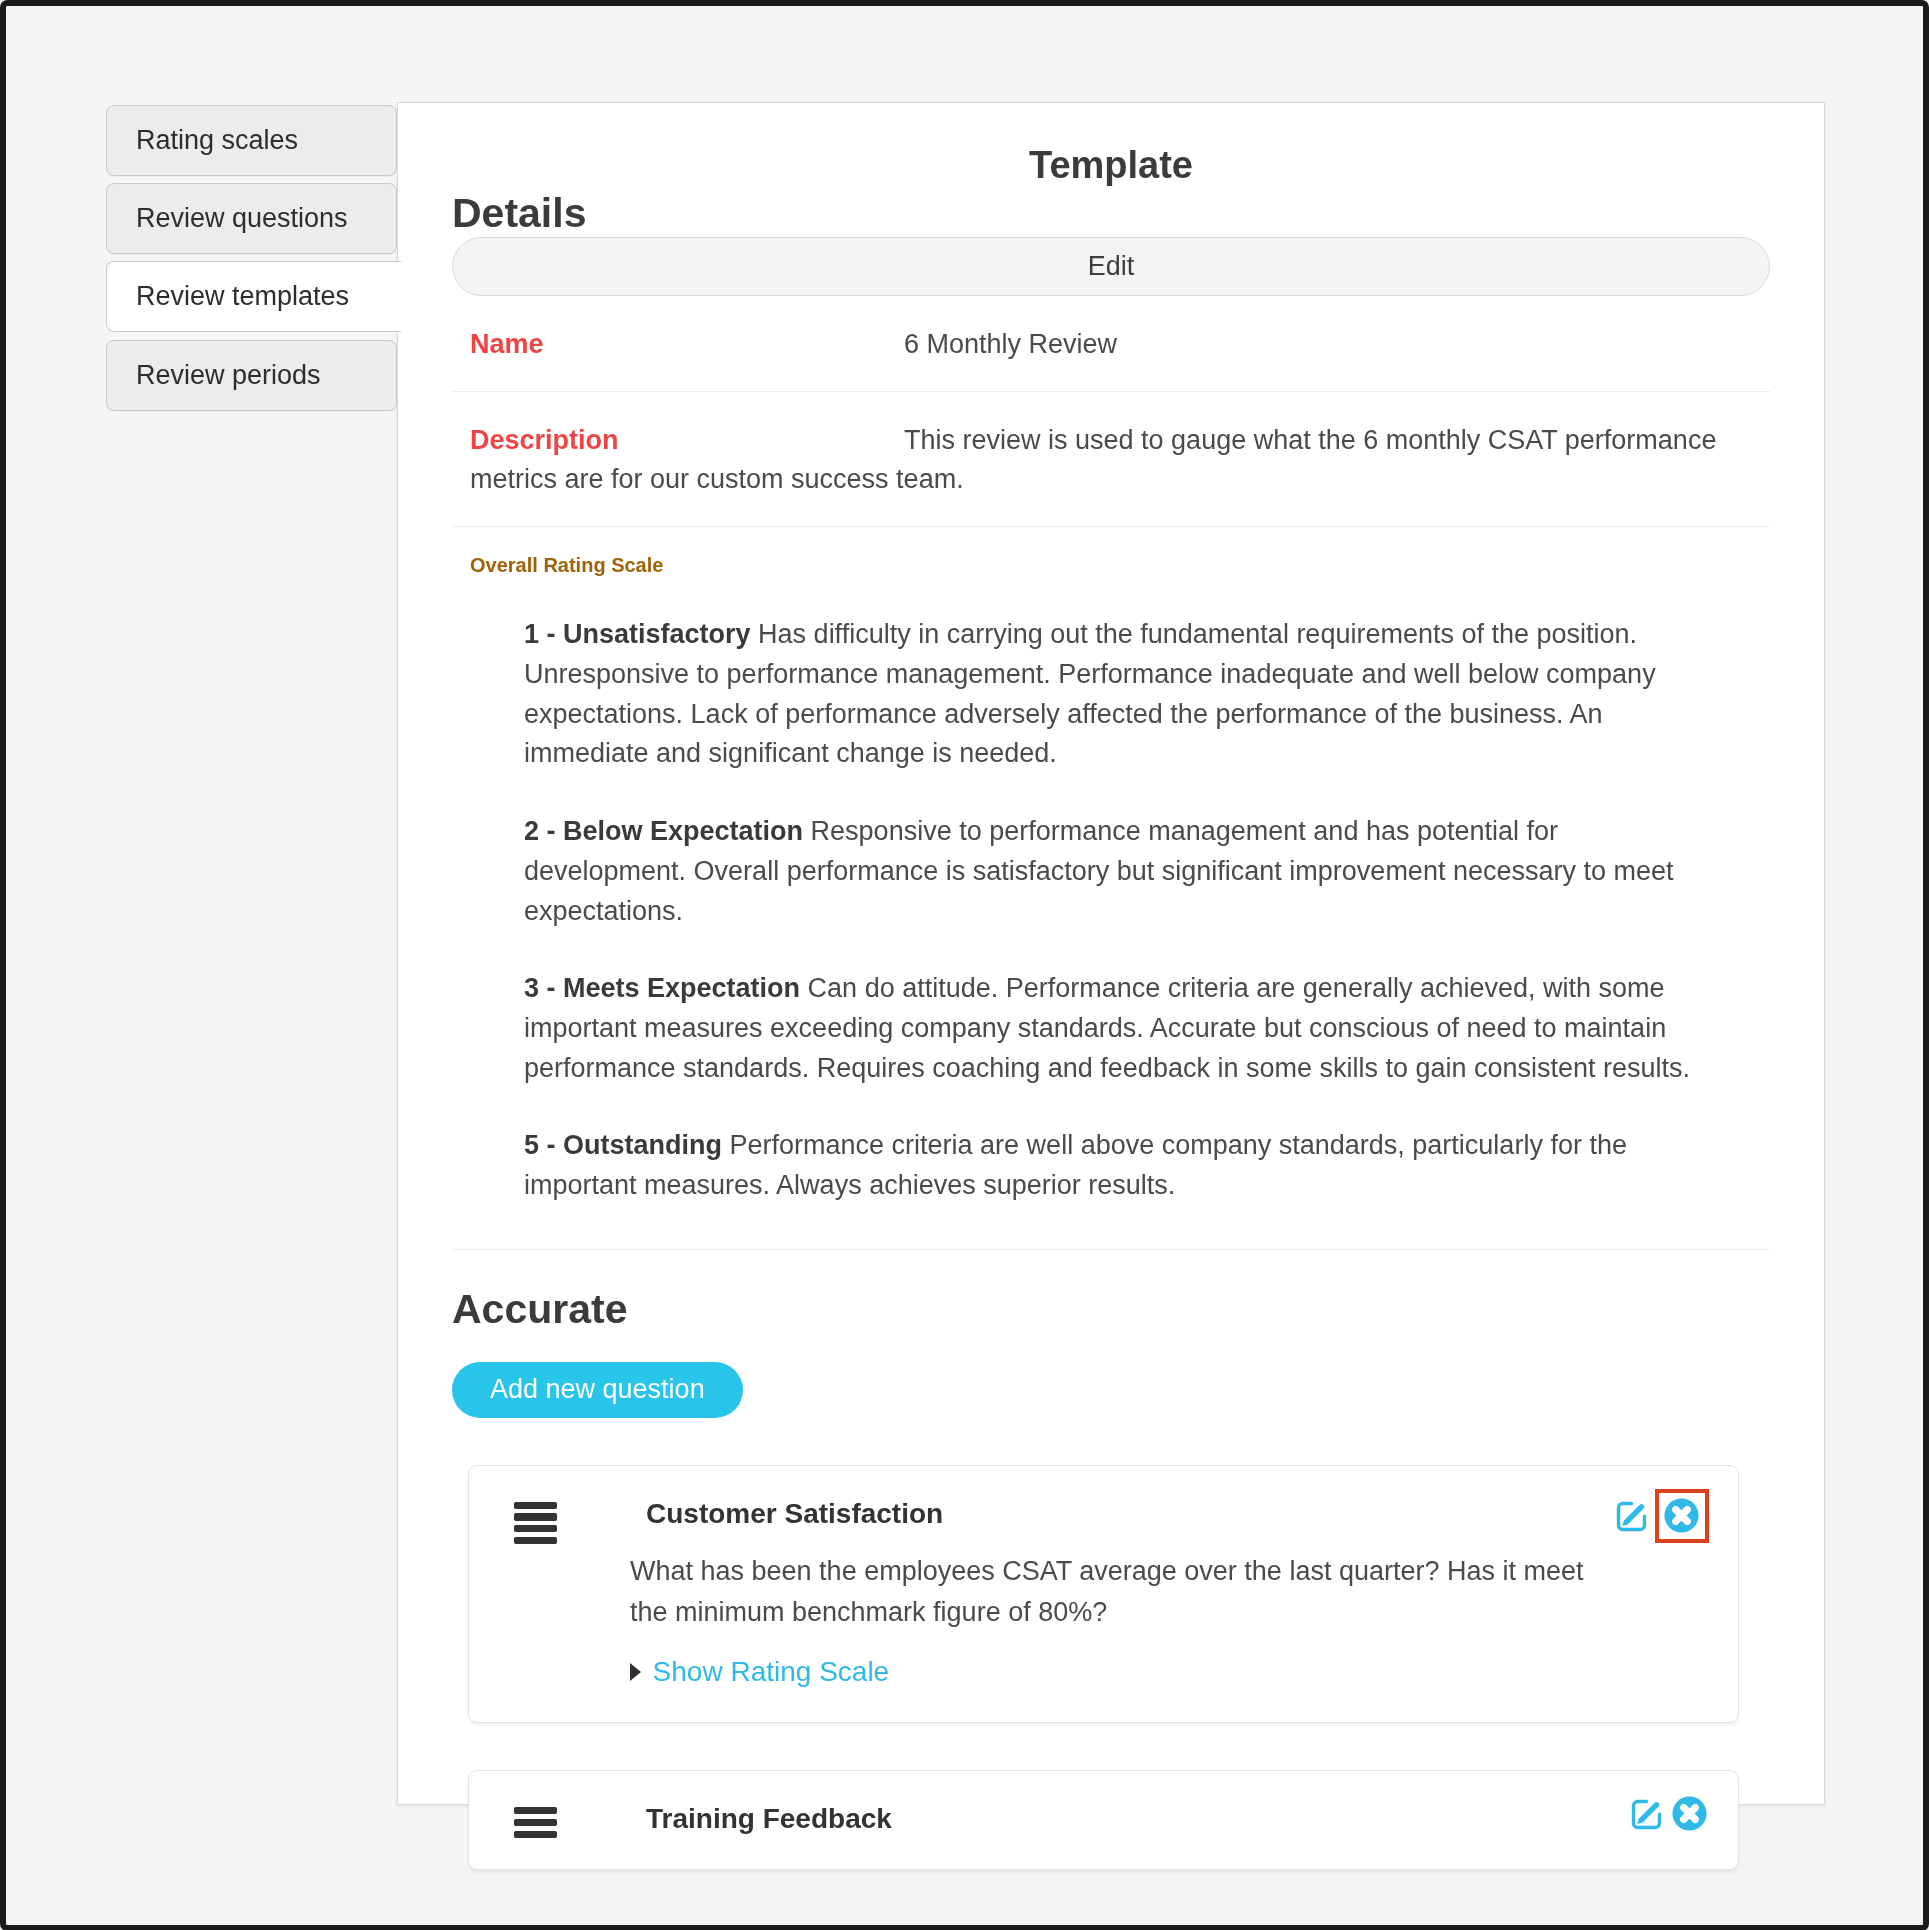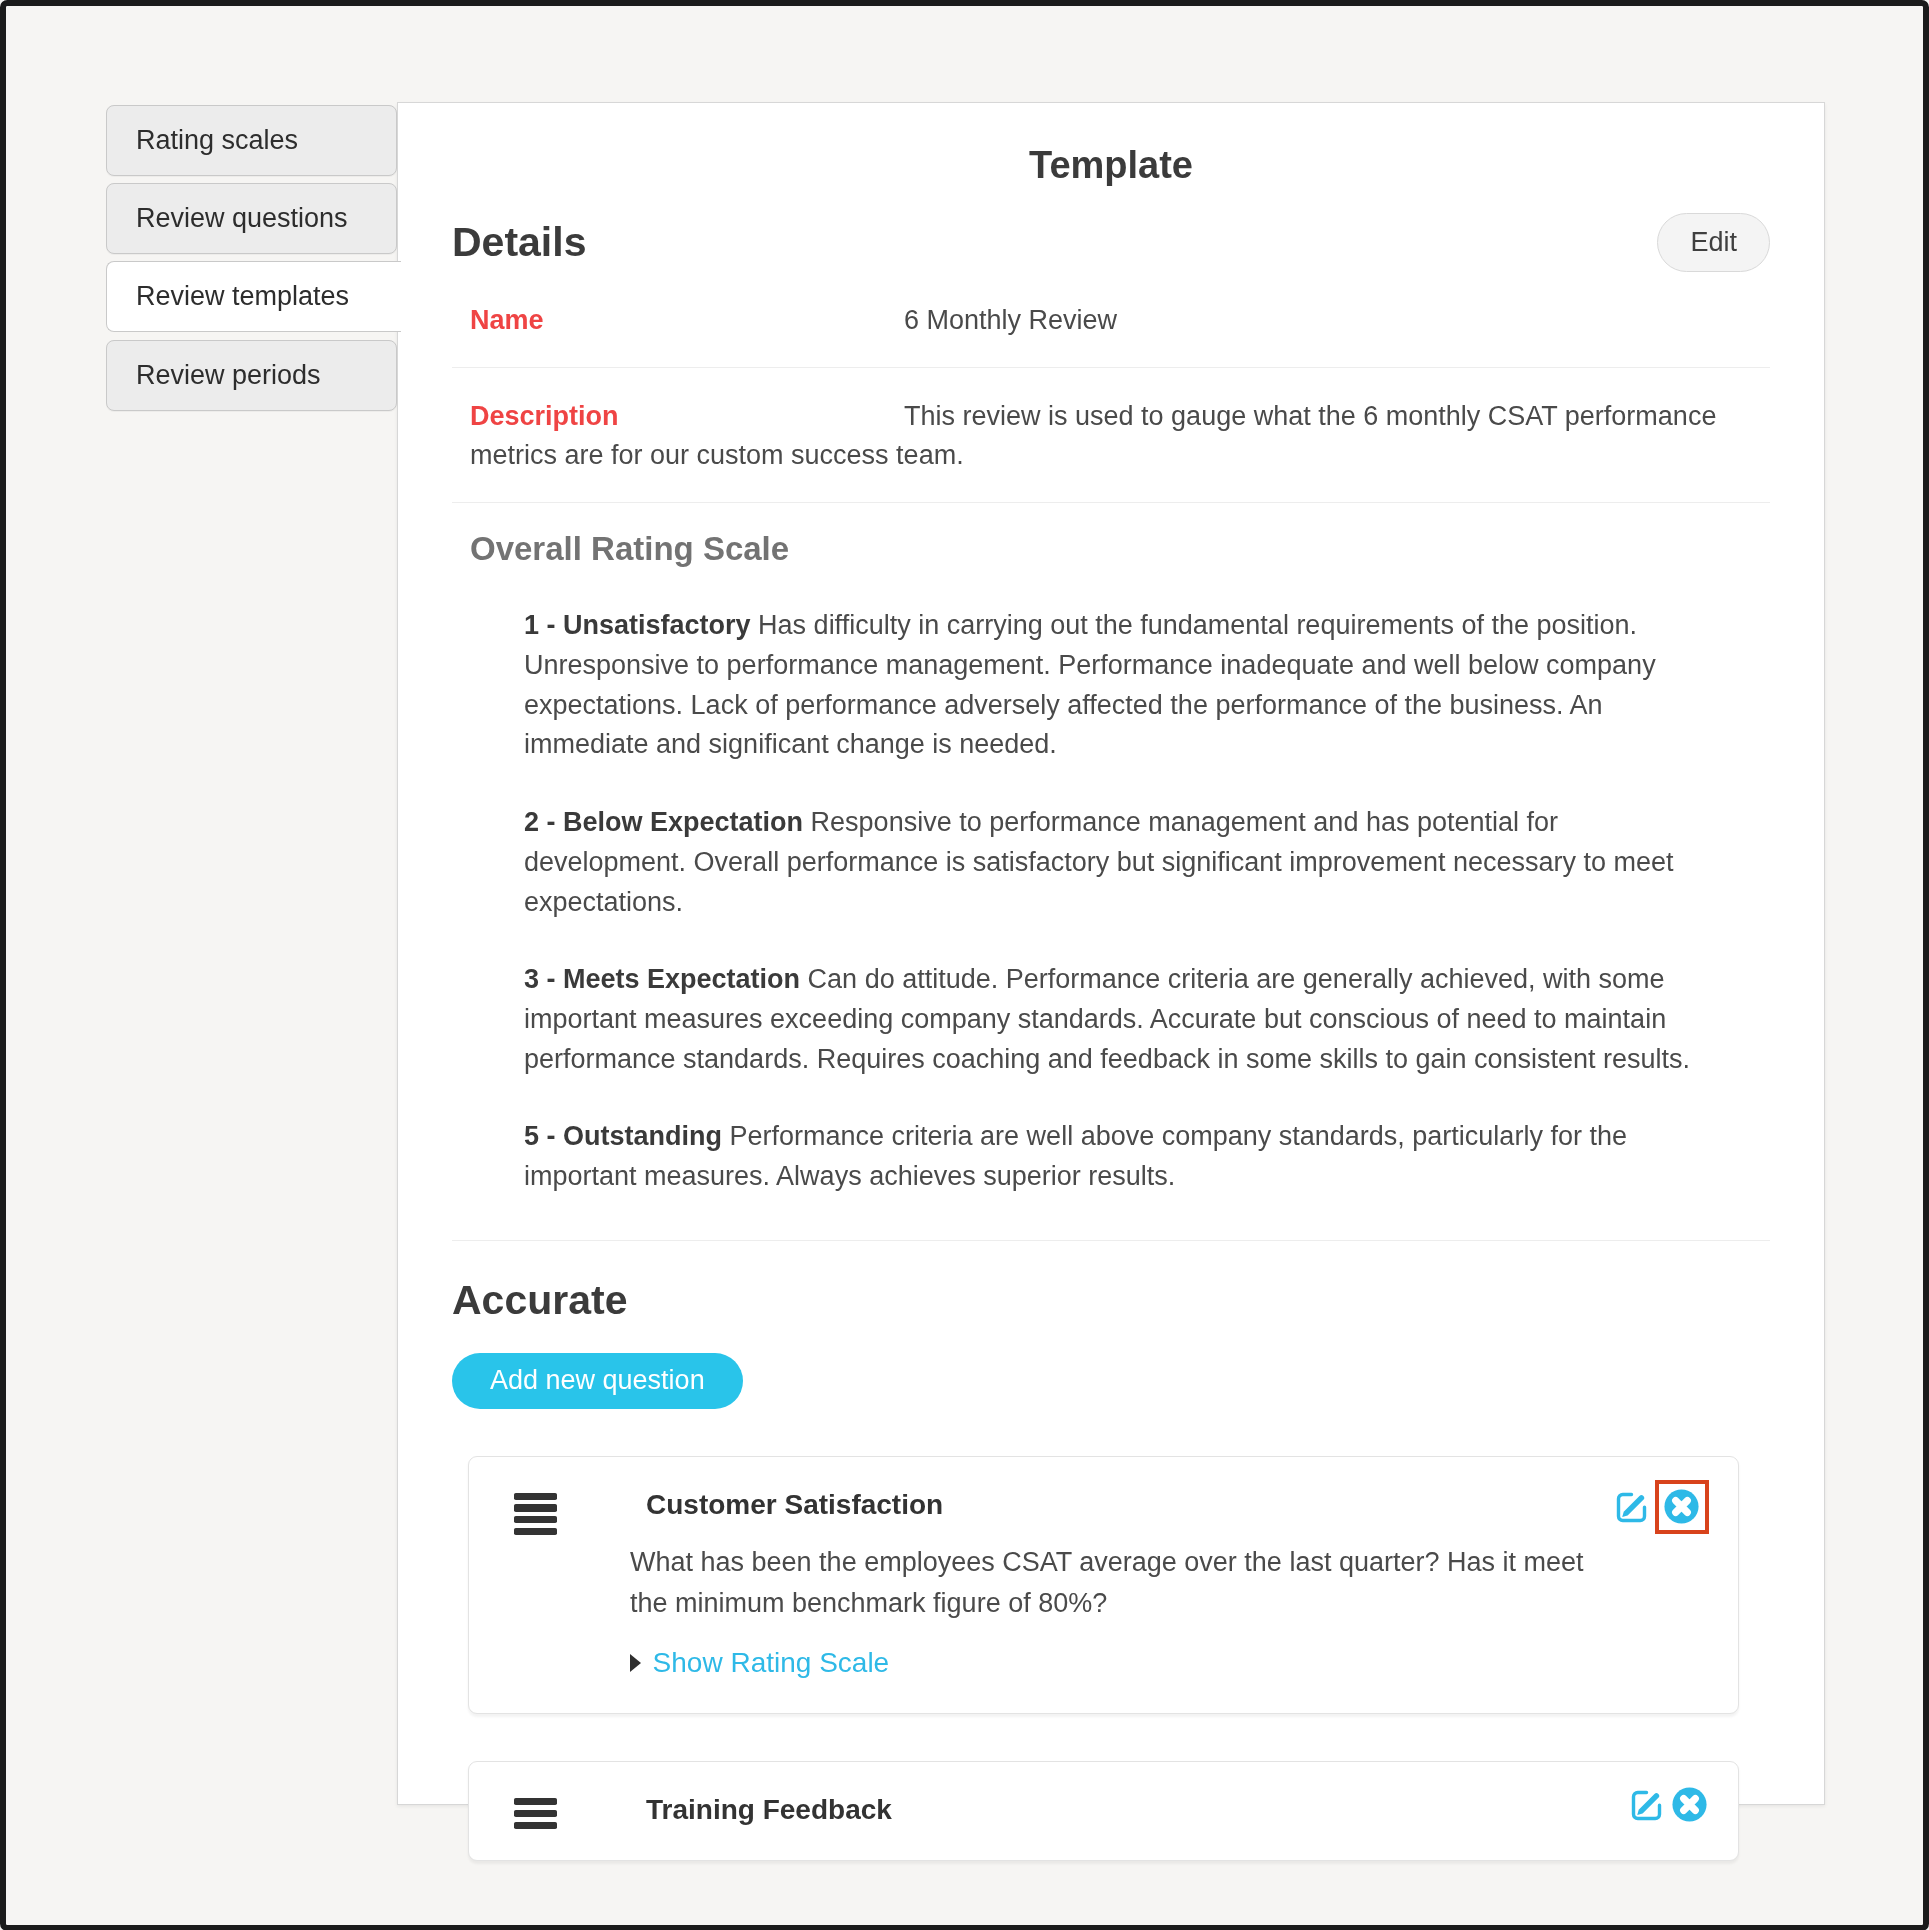--- a/index.html
+++ b/index.html
@@ -48,22 +48,22 @@
     box-shadow:0 1.8px 3.6px rgba(0,0,0,0.07);
     z-index:2;
     padding:0 54px;
   }
   .page-title {
     margin-top:41px;
     text-align:center;
     font-size:38px; font-weight:bold; color:#3b3b3b;
   }
   .section-head {
-    margin-top:26px;
-    display:flex; justify-content:space-between; align-items:center;
+    margin-top:3px;
+    display:flex; justify-content:space-between; flex-direction:column;
   }
   .section-title { font-size:41px; font-weight:bold; color:#3b3b3b; }
   .edit-btn {
     height:59px; padding:0 32px;
     background:#f4f4f4;
     border:1.8px solid #d9d9d9;
     border-radius:29.6px;
     font-size:27px; color:#3f3f3f;
     font-family:"Liberation Sans", sans-serif;
     cursor:pointer;
@@ -75,21 +75,21 @@
     font-size:27px; line-height:1.45; color:#4a4a4a;
   }
   .detail-label {
     display:inline-block; width:434px;
     font-weight:bold; color:#ef4444;
   }
   .rating-block {
     padding:27px 0 43px 18px;
     border-bottom:1.8px solid #ededed;
   }
-  .rating-label { font-size:33px; font-weight:bold; color:#737373; }
+  .rating-label { font-size:20px; font-weight:bold; color:#a16207; }
   .rating-item {
     margin:38px 0 0 54px;
     font-size:27px; line-height:1.47; color:#4a4a4a;
     max-width:1191px;
   }
   .rating-item b { color:#3a3a3a; }
 
   
   .questions-title { margin-top:36px; font-size:41px; font-weight:bold; color:#3b3b3b; }
   .add-btn {

